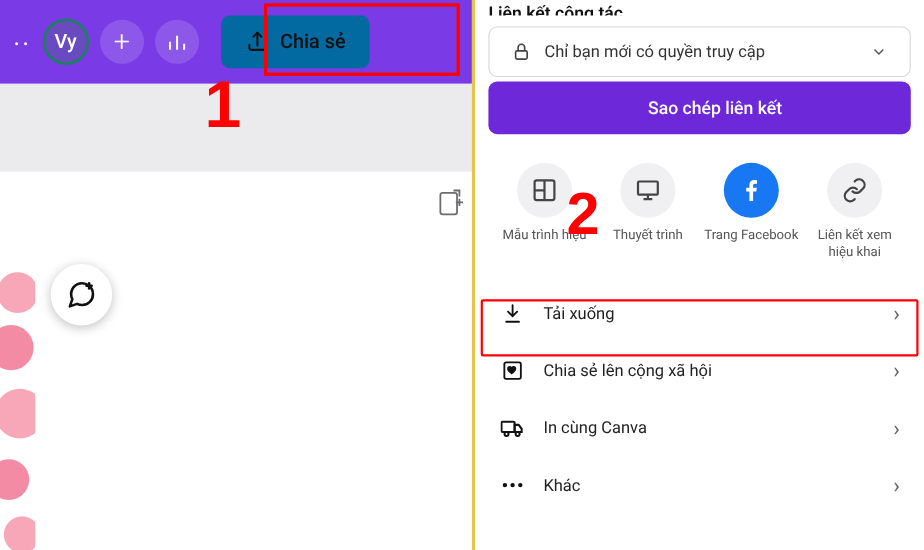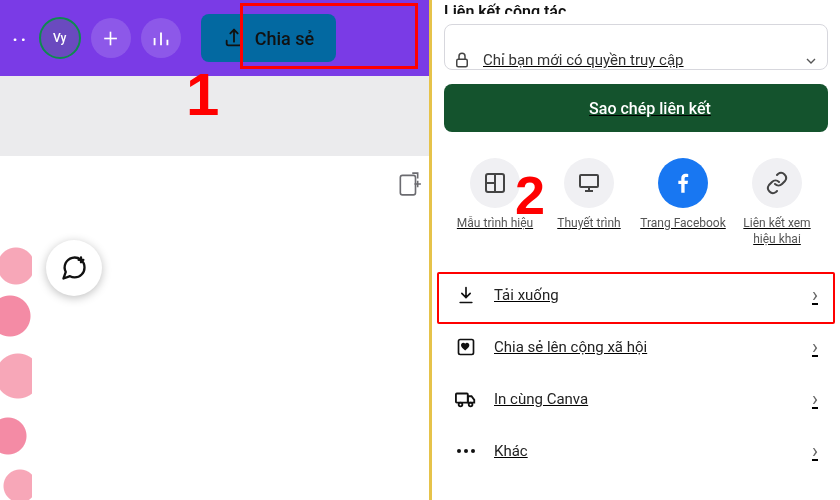--- a/index.html
+++ b/index.html
@@ -18,21 +18,21 @@
     display: flex; align-items: center; gap: 10px;
     padding: 0 12px;
   }
   .dots {
     color: #fff; font-size: 24px; letter-spacing: 2px; margin-top: -10px;
   }
   .avatar {
     width: 42px; height: 42px; border-radius: 50%;
     background: #6a4abf; color: #fff;
     display: flex; align-items: center; justify-content: center;
-    font-size: 12px; font-weight: 500;
+    font-size: 18px; font-weight: 500;
     border: 2px solid #0e8a4f;
   }
   .plus-btn {
     width: 40px; height: 40px; border-radius: 50%;
     background: rgba(255,255,255,0.15); color: #fff;
     display: flex; align-items: center; justify-content: center;
     font-size: 26px; font-weight: 300;
   }
   .chart-btn {
     width: 40px; height: 40px; border-radius: 50%;
@@ -78,35 +78,35 @@
     display: flex; align-items: center; justify-content: center;
   }
 
   
   .divider {
     position: absolute; left: 429px; top: 0; width: 3px; height: 500px;
     background: #e6c34a;
   }
   .right-panel {
     position: absolute; left: 432px; top: 0; width: 408px; height: 500px;
-    background: #fff; padding: 0 12px; text-decoration: underline;
+    background: #fff; padding: 0 12px;
   }
   .rp-header {
     font-size: 16px; color: #111; padding-top: 2px; height: 14px; overflow: hidden;
     font-weight: 600;
   }
   .access-select {
     margin-top: 10px; height: 46px; border: 1px solid #d7d7dd; border-radius: 8px;
-    display: flex; align-items: flex-end; padding: 0 8px; gap: 12px;
+    display: flex; align-items: center; padding: 0 20px; gap: 12px;
     color: #333; font-size: 15px;
   }
   .access-select .spacer { flex: 1; }
   .copy-btn {
-    margin-top: 14px; height: 48px; border-radius: 8px;
-    background: #14532d; color: #fff; font-size: 16px; font-weight: 500;
+    margin-top: 4px; height: 48px; border-radius: 8px;
+    background: #6d28d9; color: #fff; font-size: 16px; font-weight: 500;
     display: flex; align-items: center; justify-content: center; padding-left: 28px;
   }
   .share-row {
     margin-top: 26px; display: flex; justify-content: space-between; padding: 0 6px;
   }
   .share-item {
     width: 90px; display: flex; flex-direction: column; align-items: center; gap: 8px;
   }
   .share-icon {
     width: 50px; height: 50px; border-radius: 50%; background: #f0f0f3;

